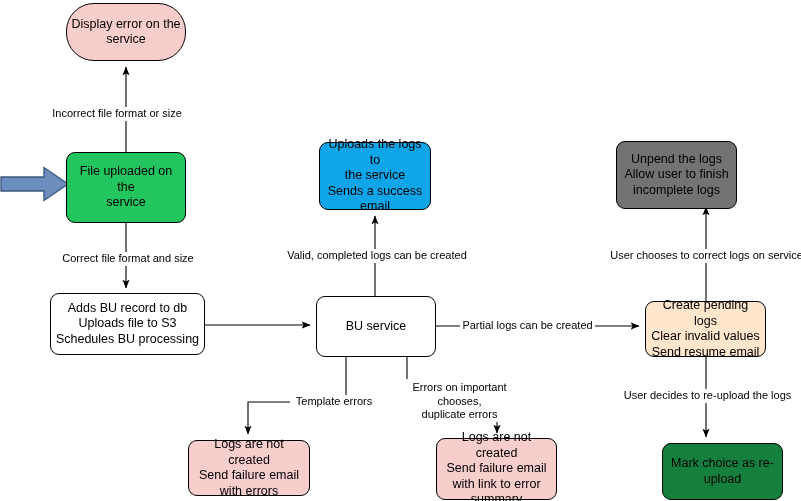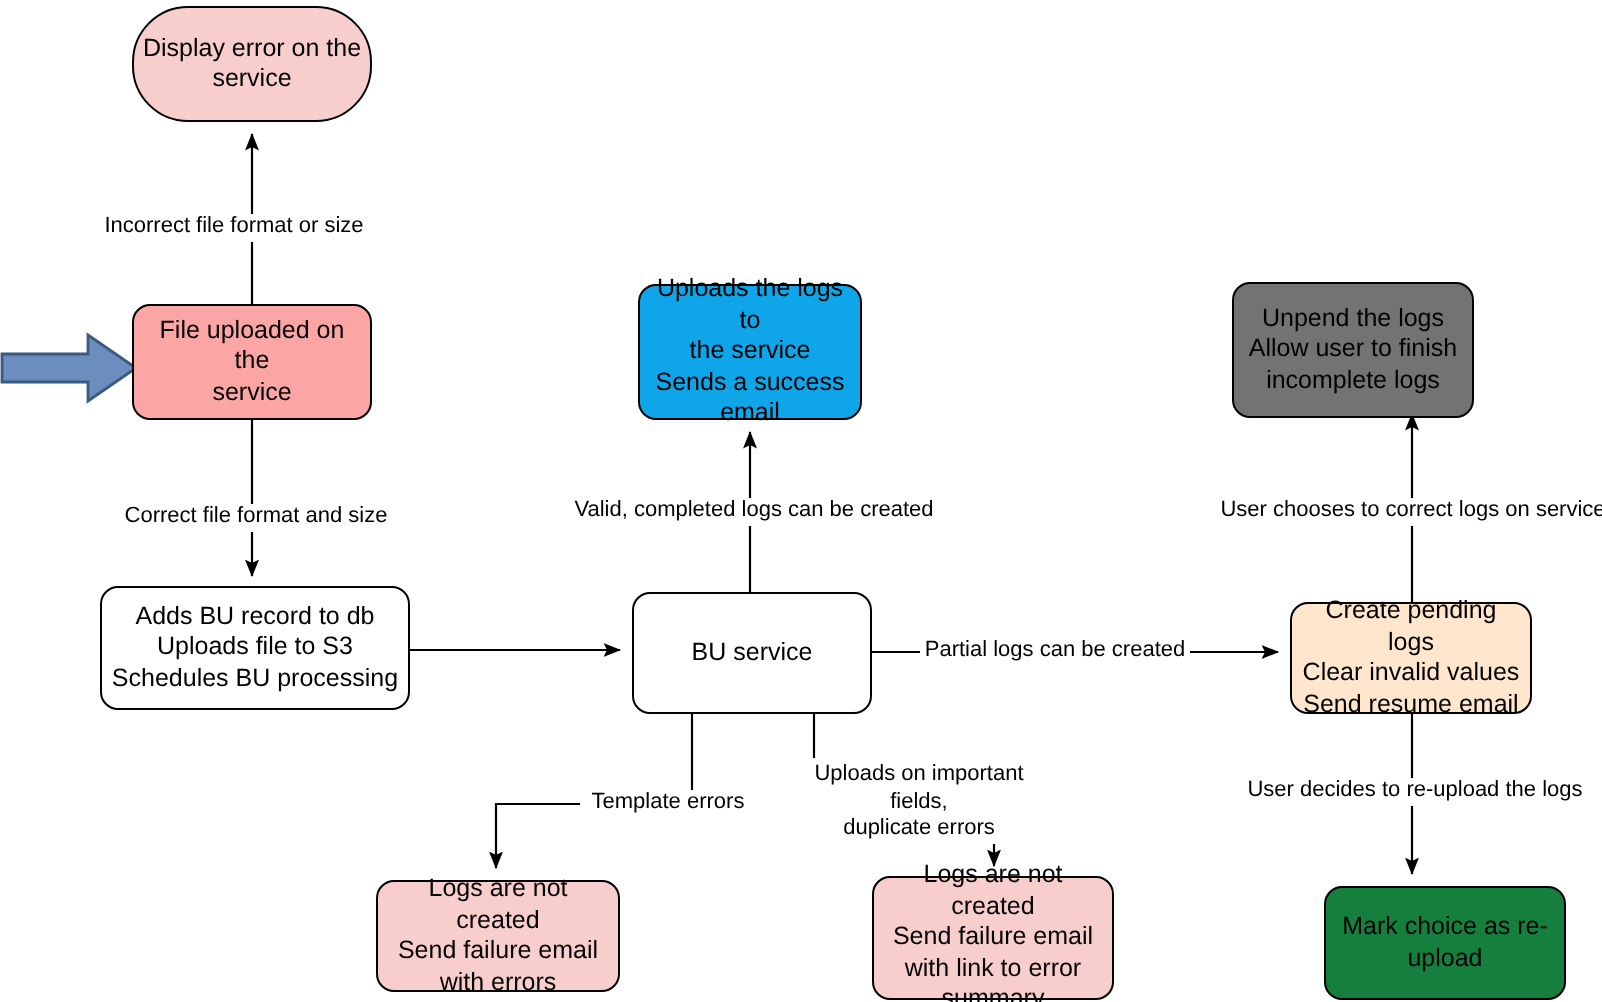--- a/index.html
+++ b/index.html
@@ -106,21 +106,21 @@
     </g>
   </svg>
 
   <svg class="block-arrow" style="left:0px; top:166px;" width="70" height="36" viewBox="0 0 70 36" xmlns="http://www.w3.org/2000/svg">
     <path d="M1,11 L44,11 L44,1.5 L68,18 L44,34.5 L44,25 L1,25 Z" fill="#6c8ebf" stroke="#3b5a80" stroke-width="1.4" stroke-linejoin="miter"></path>
   </svg>
 
   <div class="node" style="left:66px; top:3px; width:120px; height:58px; background:#f8cecc;border-radius:28px;">Display error on the
 service</div>
 
-  <div class="node" style="left:66px; top:152px; width:120px; height:58px; background:#fca5a5;">File uploaded on the
+  <div class="node" style="left:66px; top:152px; width:120px; height:71px; background:#22c55e;">File uploaded on the
 service</div>
 
   <div class="node" style="left:50px; top:293px; width:155px; height:62px; background:#ffffff;">Adds BU record to db
 Uploads file to S3
 Schedules BU processing</div>
 
   <div class="node" style="left:319px; top:142px; width:112px; height:68px; background:#0ea5e9;">Uploads the logs to
 the service
 Sends a success
 email</div>
@@ -150,20 +150,20 @@
   <div class="edge-label" style="left:46px; top:107px; width:138px;">Incorrect file format or size</div>
 
   <div class="edge-label" style="left:58px; top:252px; width:136px;">Correct file format and size</div>
 
   <div class="edge-label" style="left:284px; top:249px; width:182px;">Valid, completed logs can be created</div>
 
   <div class="edge-label" style="left:460px; top:319px; width:131px;">Partial logs can be created</div>
 
   <div class="edge-label" style="left:290px; top:395px; width:84px;">Template errors</div>
 
-  <div class="edge-label" style="left:392px; top:381px; width:131px;">Uploads on important fields,
+  <div class="edge-label" style="left:392px; top:381px; width:131px;">Errors on important chooses,
 duplicate errors</div>
 
   <div class="edge-label" style="left:608px; top:249px; width:193px;">User chooses to correct logs on service</div>
 
   <div class="edge-label" style="left:621px; top:389px; width:169px;">User decides to re-upload the logs</div>
 
 </div>
 
 </body></html>

